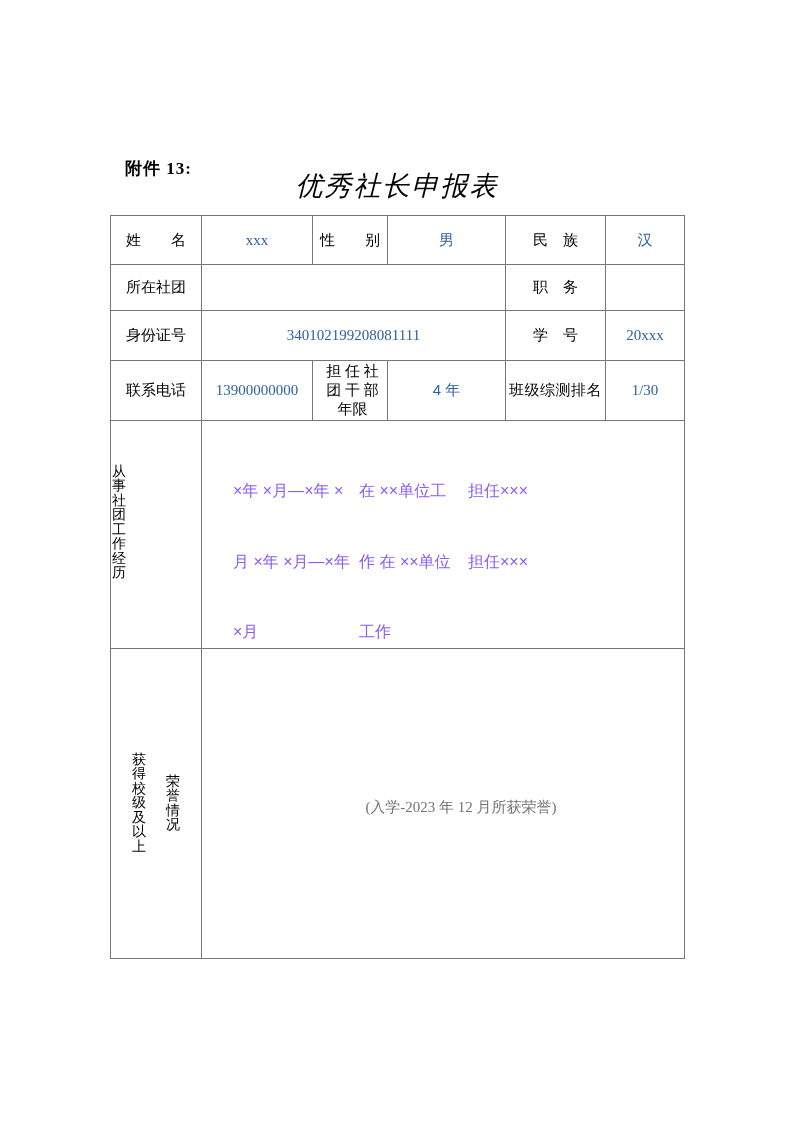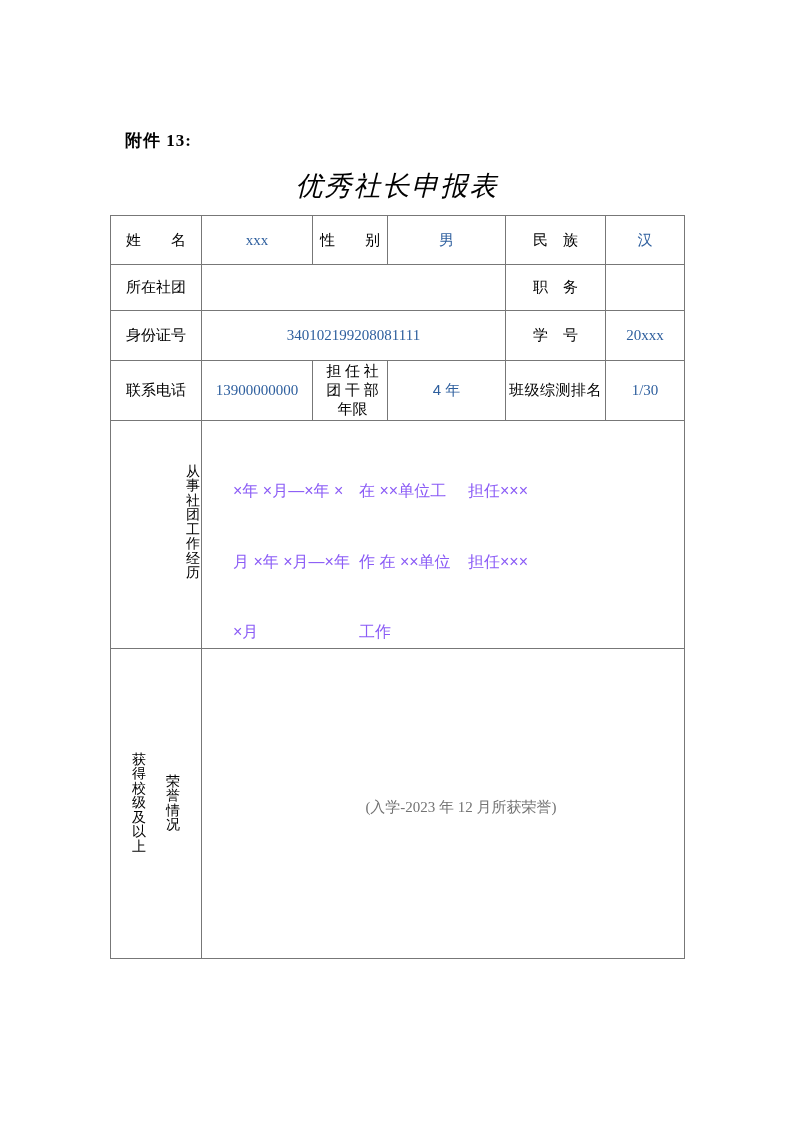--- a/index.html
+++ b/index.html
@@ -6,21 +6,21 @@
   html, body {
     width: 793px; height: 1122px;
     background: #ffffff;
     font-family: "Liberation Serif", "DejaVu Serif", serif;
     color: #000;
     overflow: hidden;
   }
   .page { position: relative; width: 793px; height: 1122px; background: #fff; }
 
   .attachment-label {
-    position: absolute; left: 125px; top: 129px;
+    position: absolute; left: 125px; top: 157px;
     font-size: 17px; font-weight: 700; letter-spacing: 1px;
   }
   .doc-title {
     position: absolute; left: 110px; top: 168px; width: 574px;
     text-align: center; font-size: 27px; font-weight: 400; letter-spacing: 2px; font-style: italic;
   }
 
   .form-table {
     position: absolute; left: 110px; top: 215px;
     width: 574px; border-collapse: collapse; table-layout: fixed;
@@ -48,21 +48,21 @@
     text-align: left; vertical-align: middle;
     padding-left: 9px; padding-right: 4px;
     font-size: 14px; line-height: 19px;
     white-space: pre-line;
   }
   .rank-label { font-size: 15px; letter-spacing: 0.5px; }
 
   
   .vwrap {
     display: flex; height: 100%;
-    align-items: center; justify-content: flex-end;
+    align-items: center; justify-content: flex-start;
   }
   .vwrap.nudge-up { padding-bottom: 24px; }
   .vcol {
     width: 16px; font-size: 14px; line-height: 14.5px;
     word-break: break-all; text-align: center; color: #000;
   }
   .vpair { display: flex; align-items: center; justify-content: center; gap: 18px; height: 100%; }
 
   
   .exp-cell { position: relative; vertical-align: top; }

